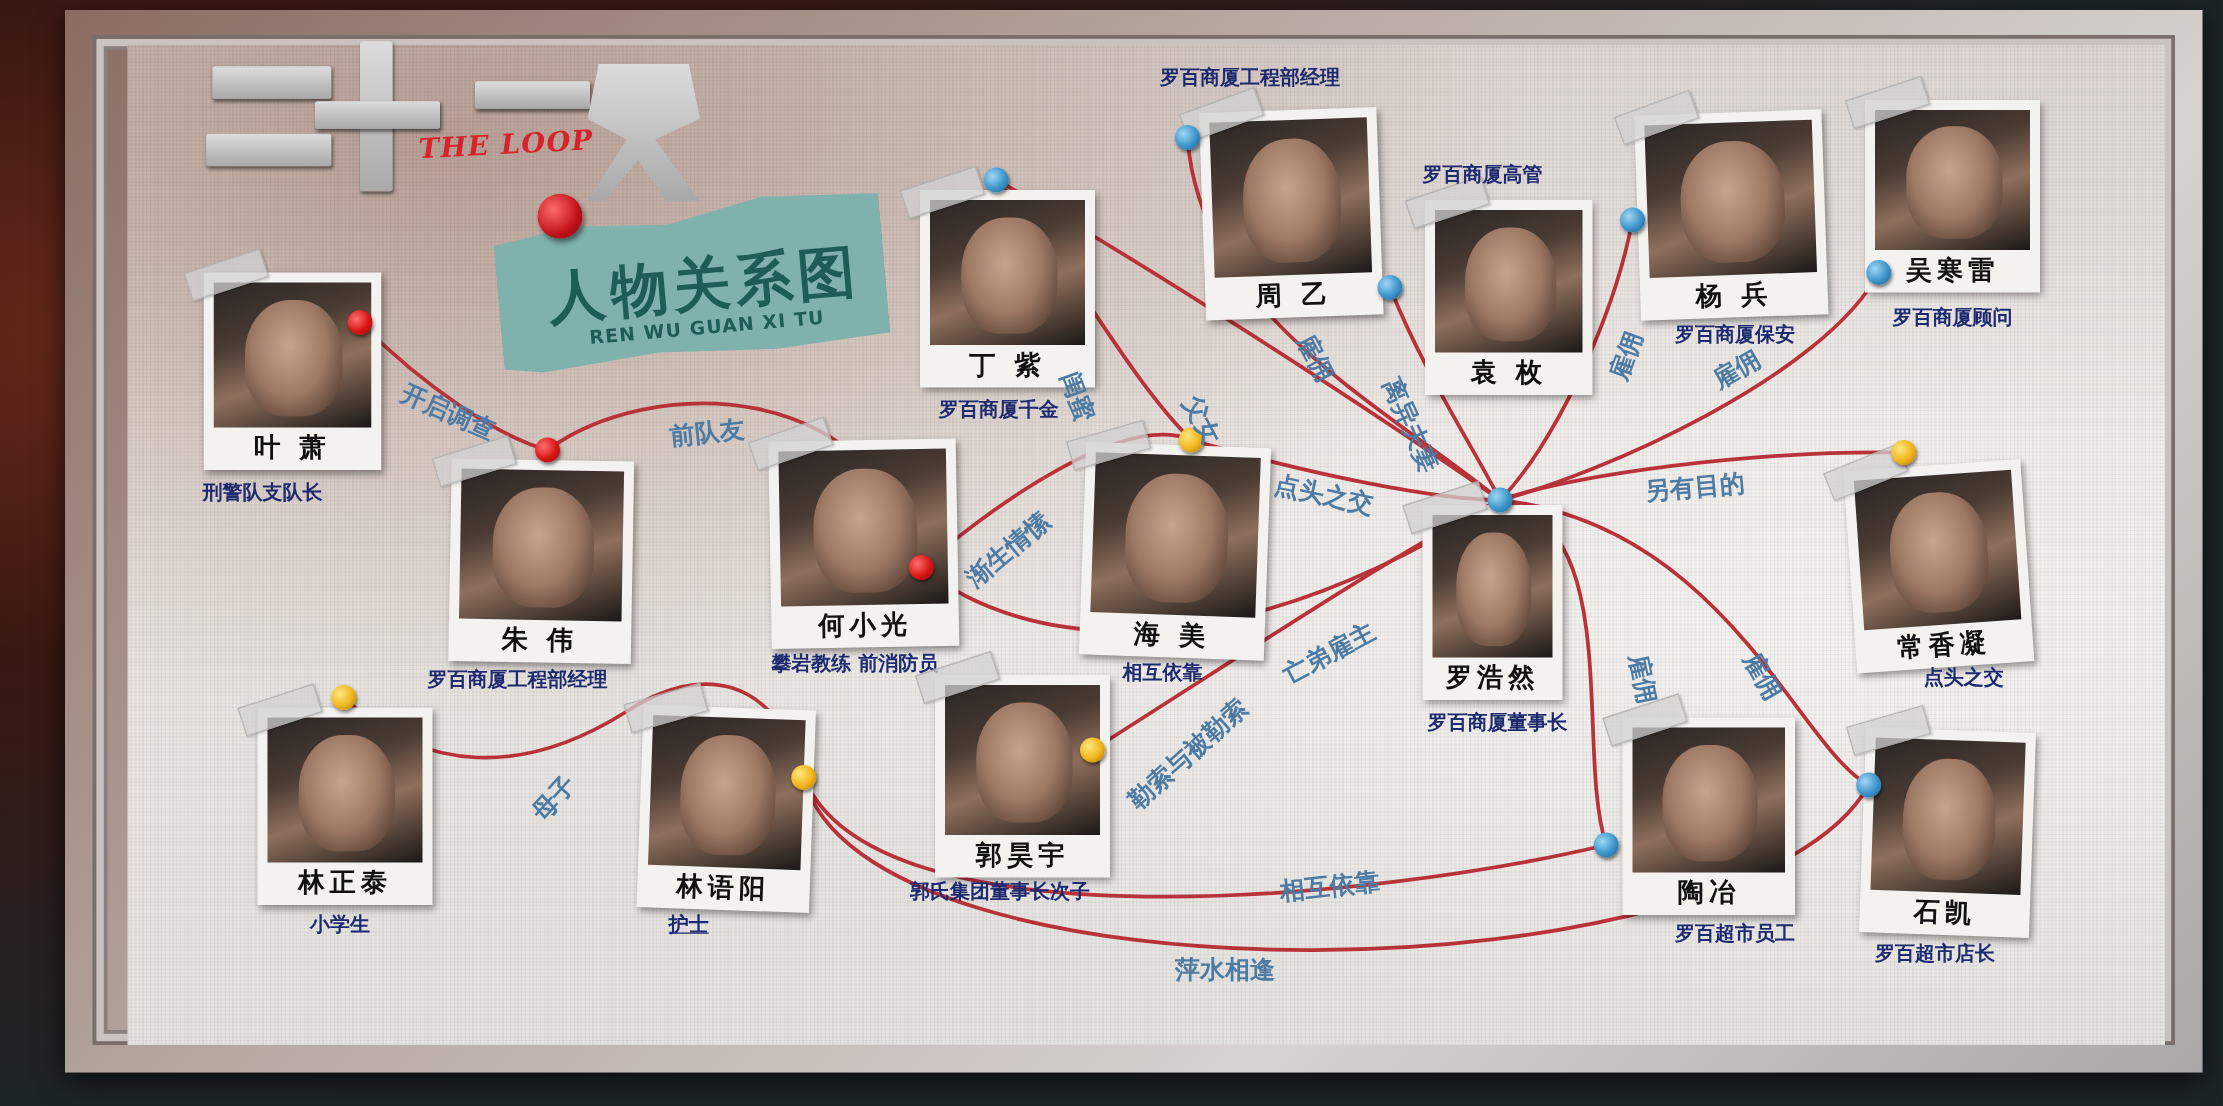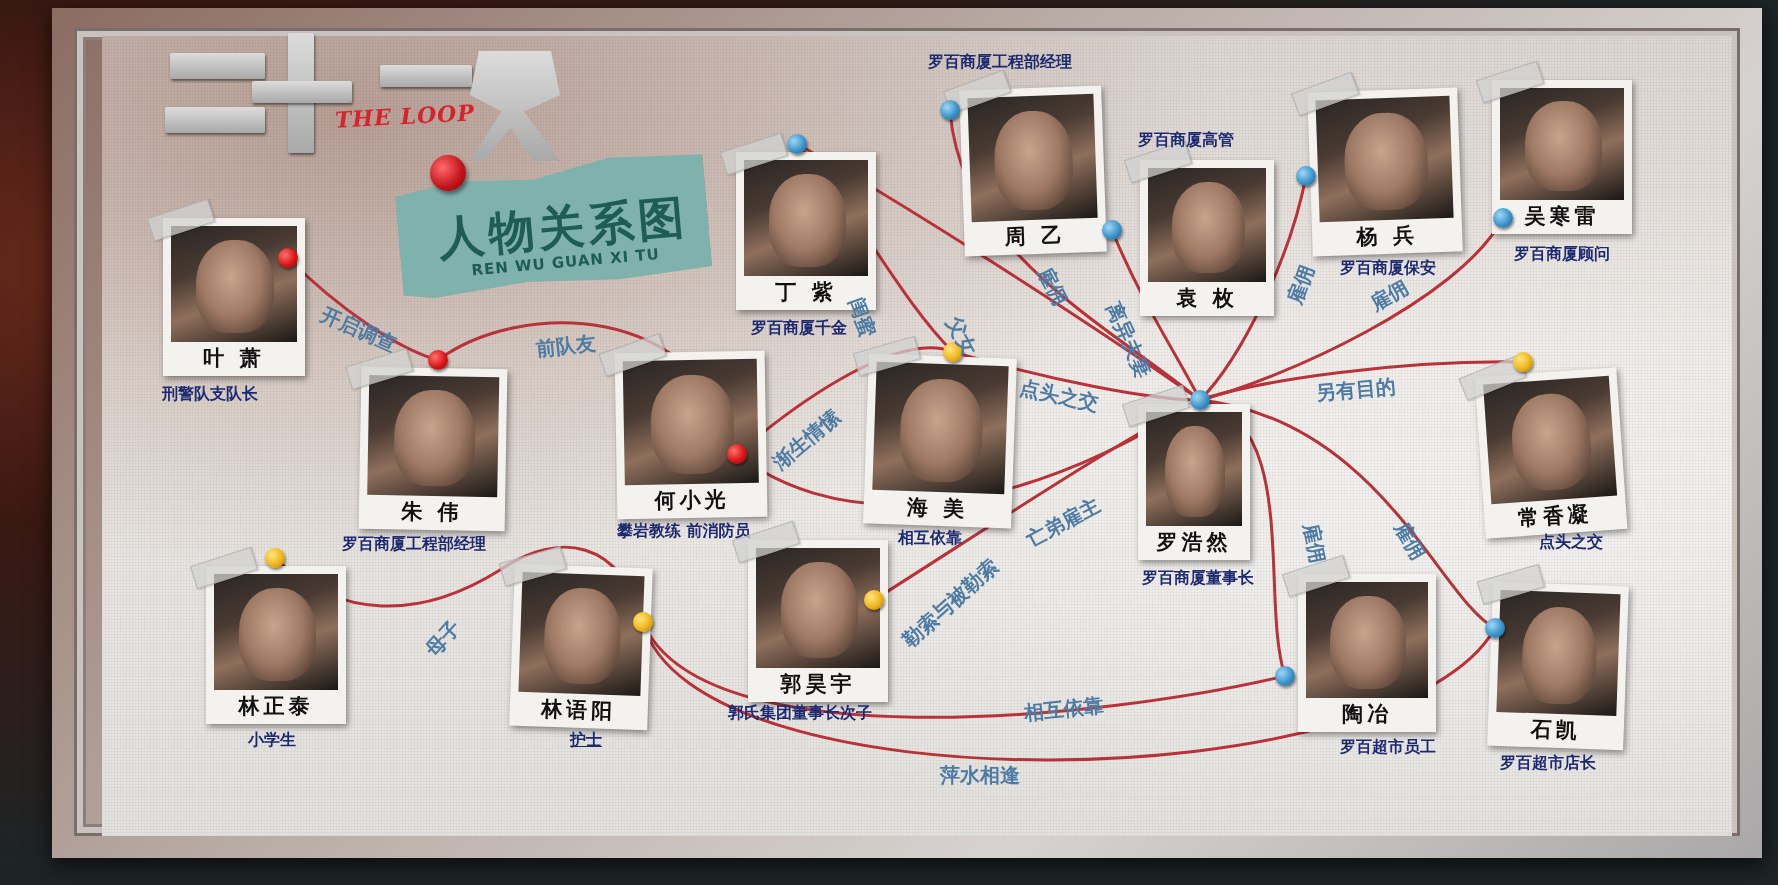--- a/index.html
+++ b/index.html
@@ -204,21 +204,21 @@
       </div>
       <div class="role" style="left: 248px; top: 730px; color: rgb(29, 42, 112); font-family: Liberation Mono, monospace;">小学生</div>
       <div class="pin yellow" style="left: 265px; top: 548px;"></div>
       <div class="card" style="left: 512px; top: 566px; width: 138px; height: 162px; transform: rotate(2deg);">
         <div class="photo" style="height: 120px;">
           <div class="face"></div>
         </div>
         <div class="card-name">林语阳</div>
         <div class="tape" style="left: -14px; top: -10px; transform: rotate(-18deg);"></div>
       </div>
-      <div class="role" style="left: 570px; top: 730px; color: rgb(29, 42, 112); text-decoration: underline;">护士</div>
+      <div class="role" style="left: 535px; top: 730px; color: rgb(29, 42, 112); text-decoration: underline;">护士</div>
       <div class="pin yellow" style="left: 633px; top: 612px;"></div>
       <div class="card" style="left: 748px; top: 540px; width: 140px; height: 162px; transform: rotate(0deg);">
         <div class="photo" style="height: 120px;">
           <div class="face"></div>
         </div>
         <div class="card-name">郭昊宇</div>
         <div class="tape" style="left: -14px; top: -10px; transform: rotate(-18deg);"></div>
       </div>
       <div class="role" style="left: 728px; top: 703px; color: rgb(29, 42, 112);">郭氏集团董事长次子</div>
       <div class="pin yellow" style="left: 864px; top: 590px;"></div>

